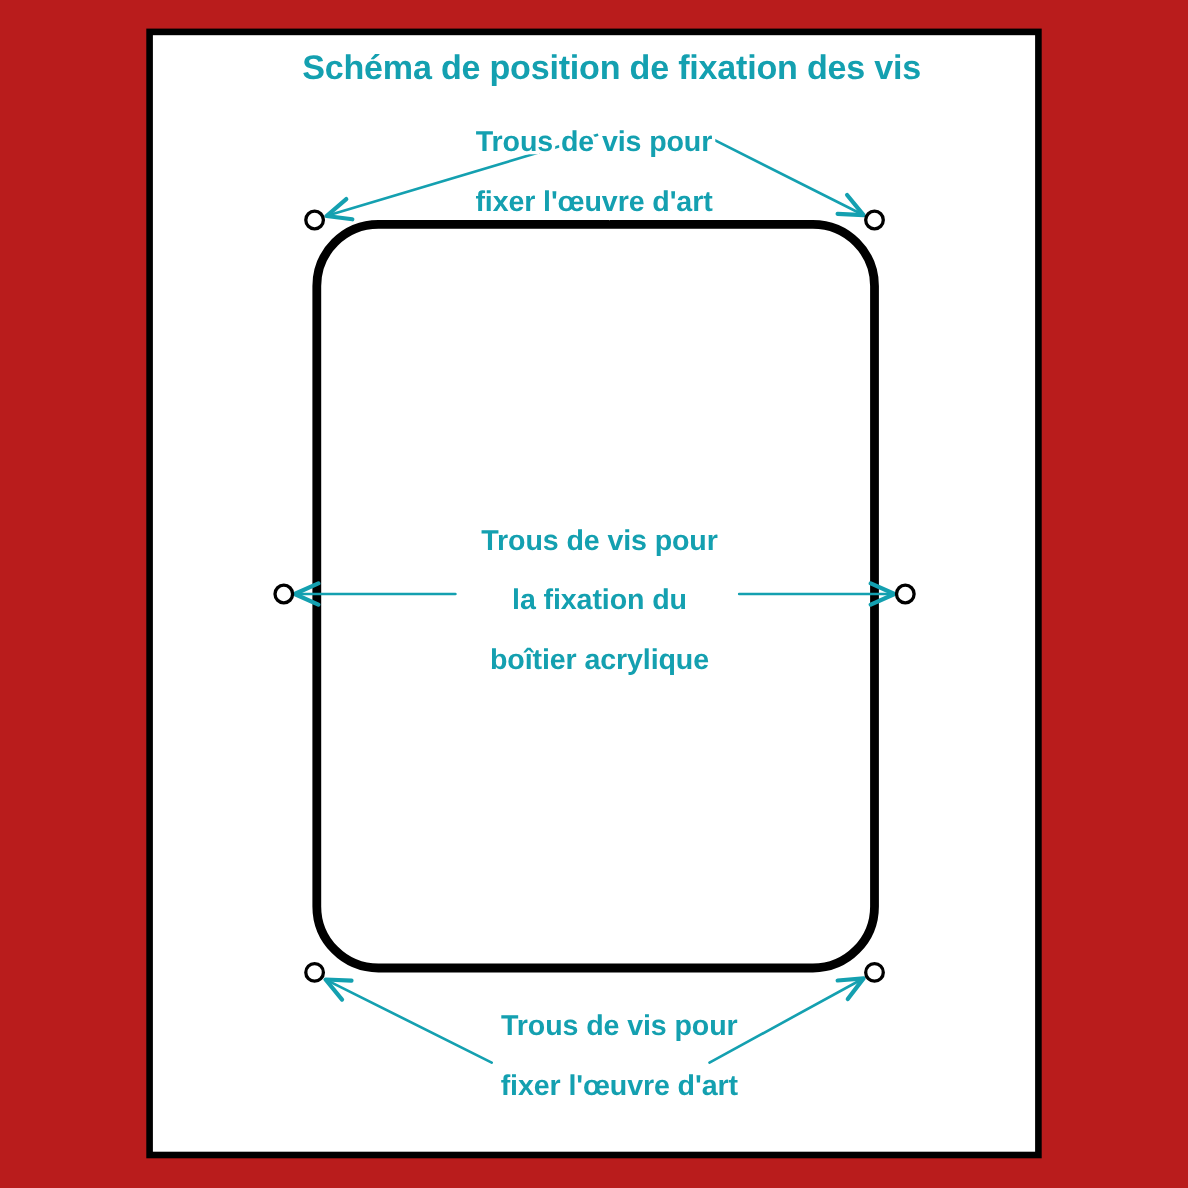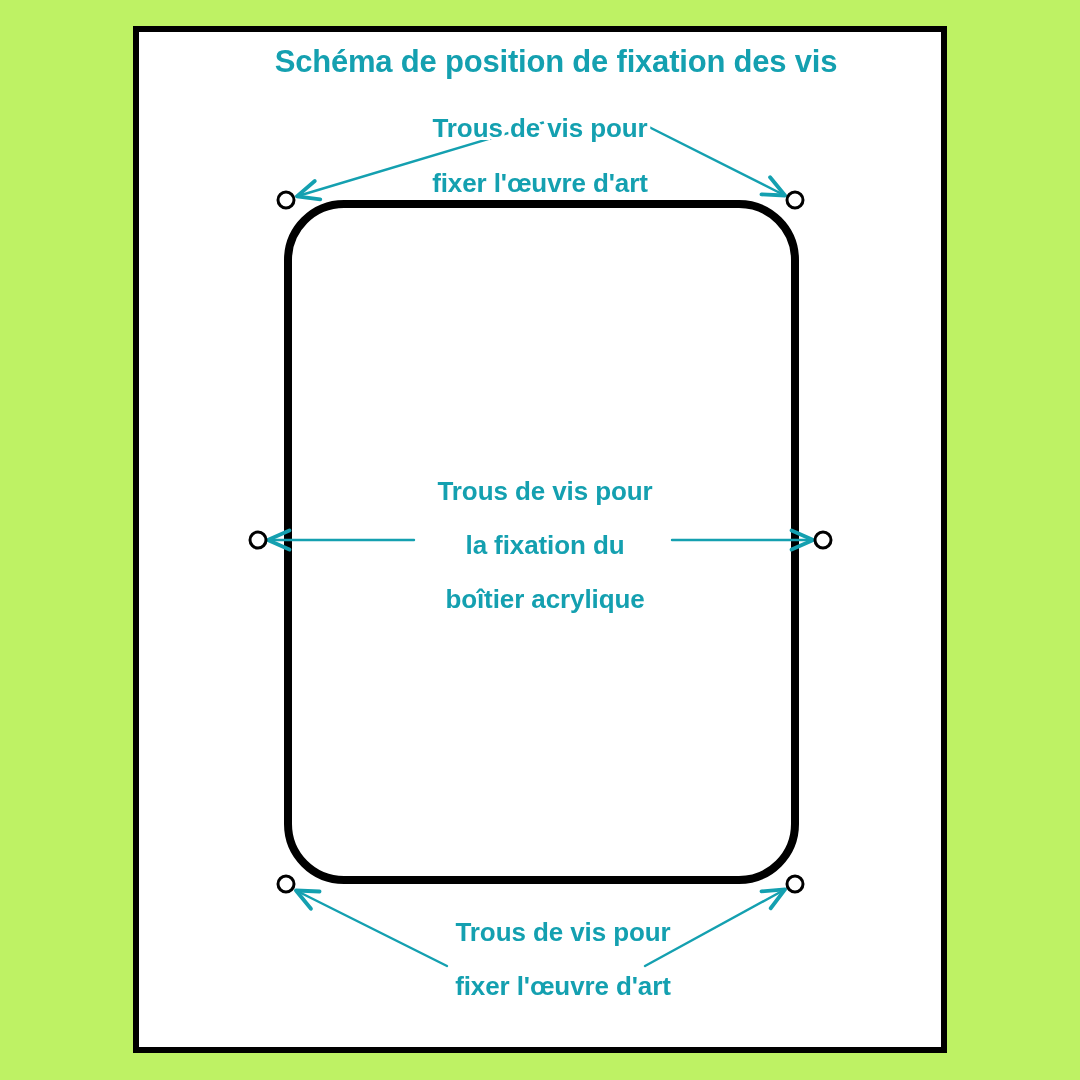--- a/index.html
+++ b/index.html
@@ -10,21 +10,21 @@
   body {
     width: 1080px;
     height: 1080px;
     font-family: "Liberation Sans", sans-serif;
     overflow: hidden;
   }
   #stage {
     position: relative;
     width: 1080px;
     height: 1080px;
-    background: #bef264;
+    background: #b91c1c;
   }
   #diagram-svg {
     position: absolute;
     top: 0;
     left: 0;
     width: 1080px;
     height: 1080px;
   }
   .diagram-title {
     font-size: 31px;

